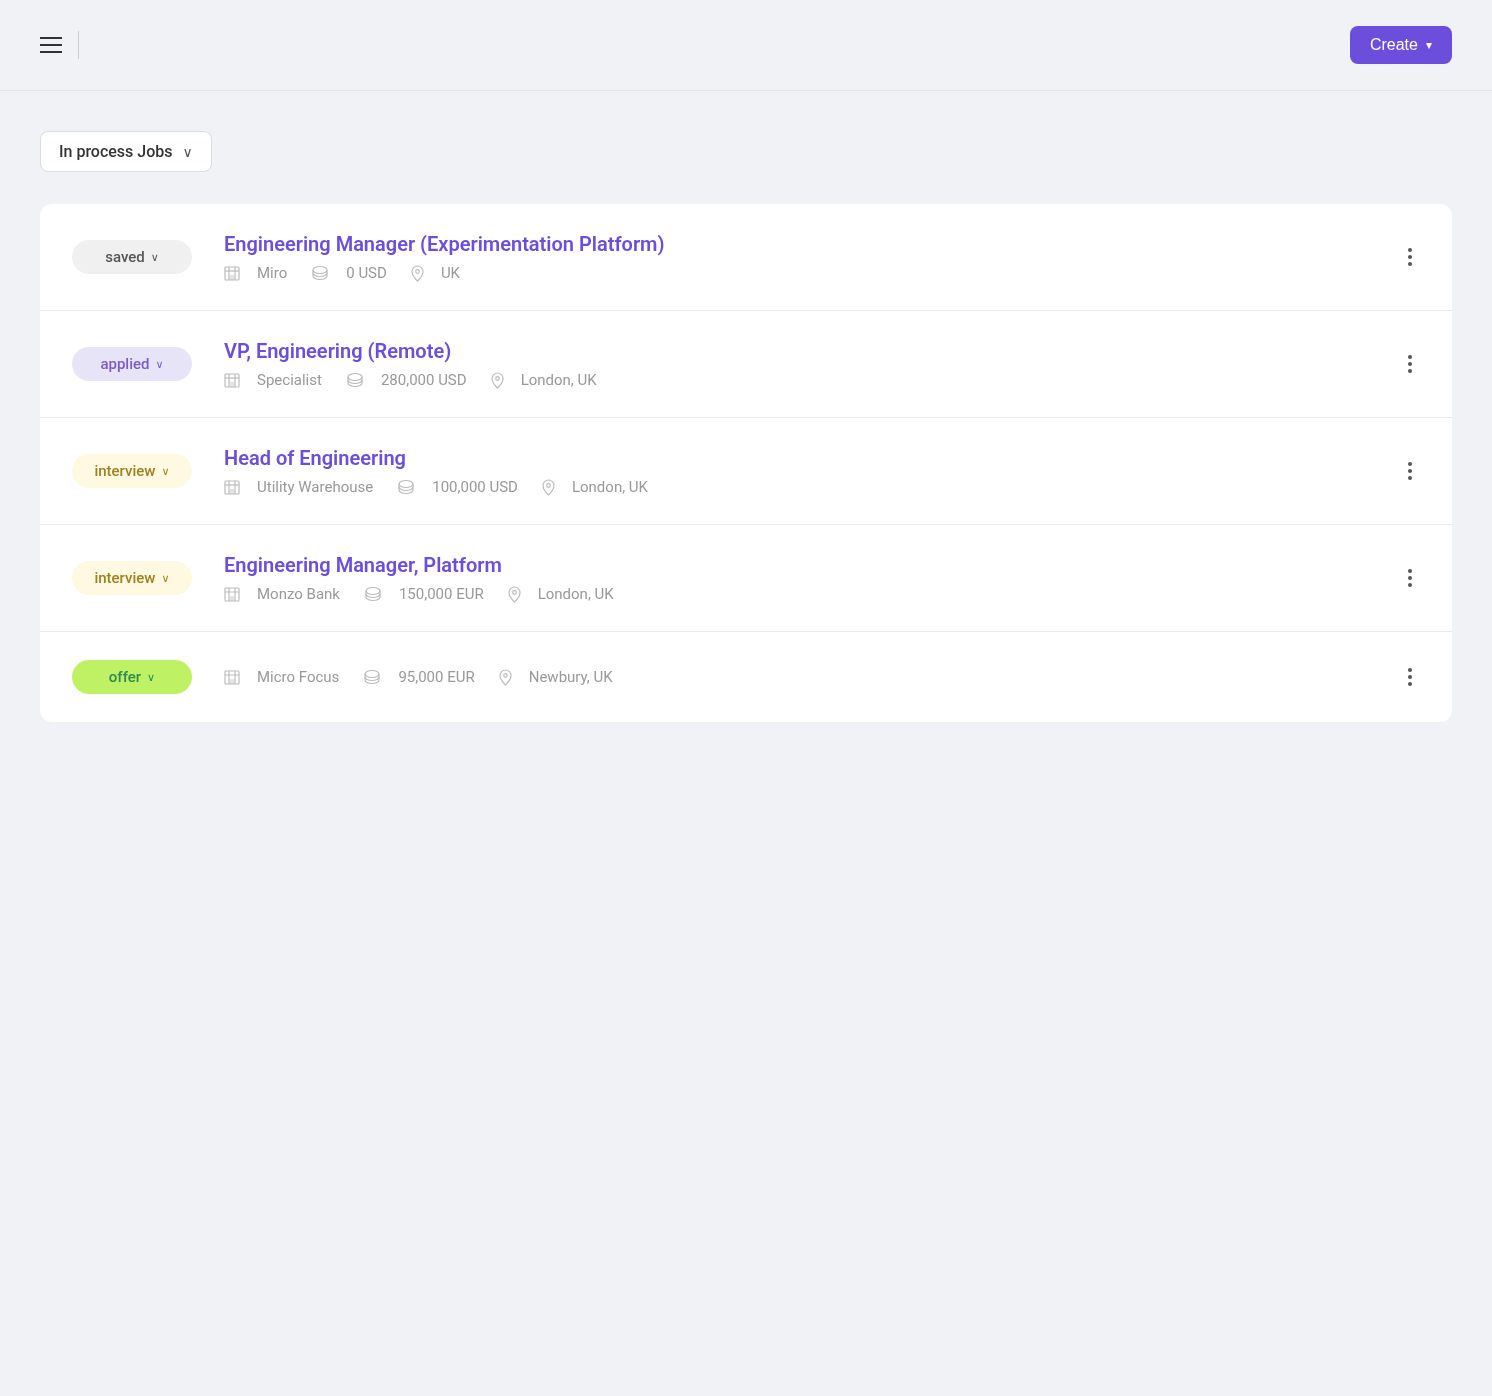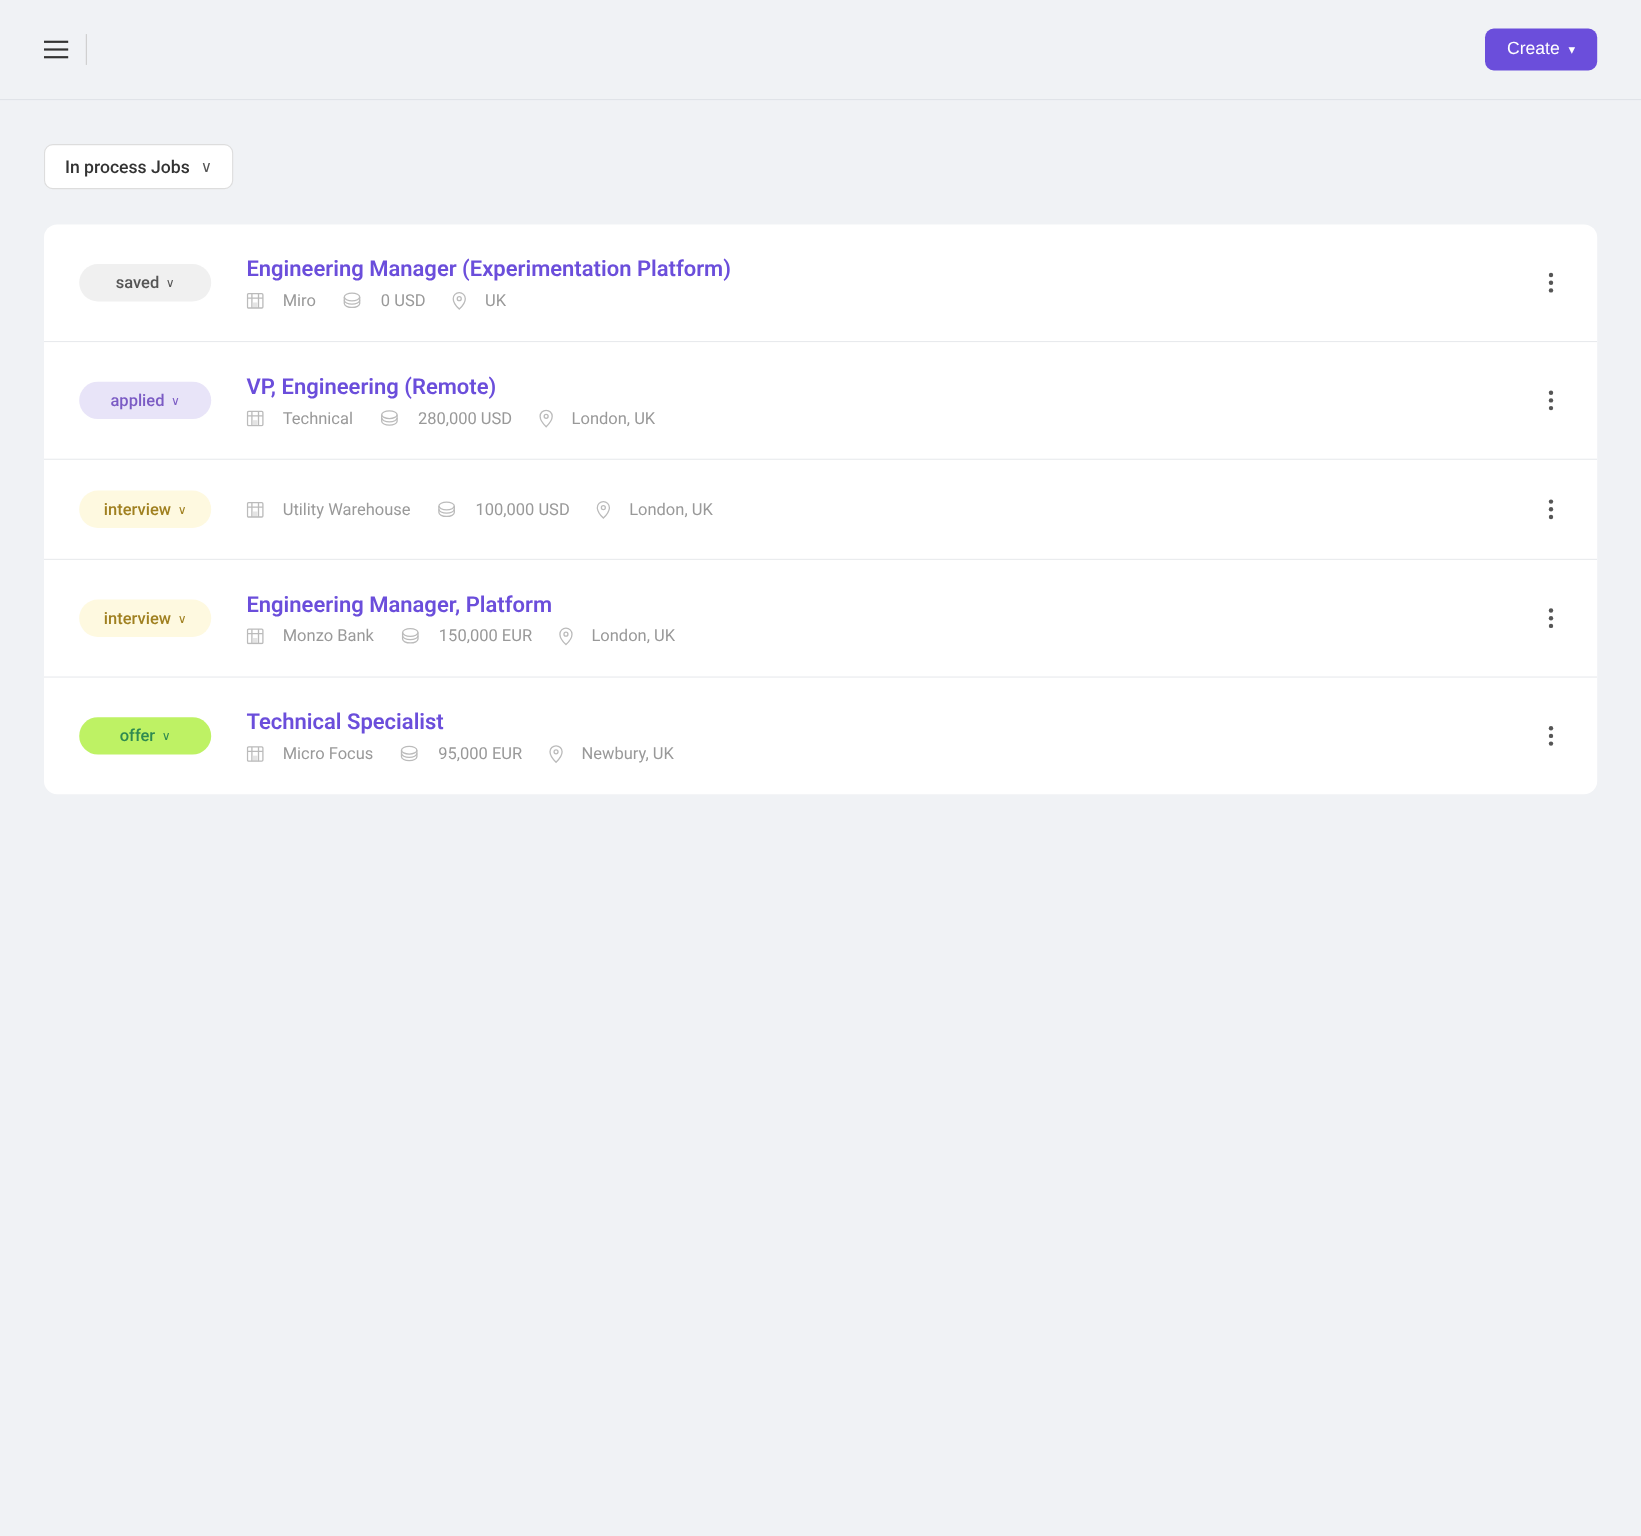--- a/index.html
+++ b/index.html
@@ -281,21 +281,21 @@
         <div class="job-title">VP, Engineering (Remote)</div>
         <div class="job-meta">
           <div class="job-meta-item">
             <svg width="16" height="16" viewBox="0 0 16 16" fill="none" xmlns="http://www.w3.org/2000/svg">
       <rect x="1" y="2" width="14" height="13" rx="1" stroke="#bbb" stroke-width="1.2" fill="none"></rect>
       <line x1="1" y1="6" x2="15" y2="6" stroke="#bbb" stroke-width="1.2"></line>
       <line x1="5" y1="2" x2="5" y2="15" stroke="#bbb" stroke-width="1.2"></line>
       <line x1="11" y1="2" x2="11" y2="15" stroke="#bbb" stroke-width="1.2"></line>
       <rect x="6" y="10" width="4" height="5" fill="#bbb" opacity="0.4"></rect>
     </svg>
-            <span>Technical</span>
+            <span>Specialist</span>
           </div>
           <div class="job-meta-item">
             <svg width="18" height="16" viewBox="0 0 18 16" fill="none" xmlns="http://www.w3.org/2000/svg">
       <ellipse cx="9" cy="5" rx="7" ry="3.5" stroke="#bbb" stroke-width="1.2" fill="none"></ellipse>
       <path d="M2 5v3c0 1.93 3.13 3.5 7 3.5S16 9.93 16 8V5" stroke="#bbb" stroke-width="1.2" fill="none"></path>
       <path d="M2 8v3c0 1.93 3.13 3.5 7 3.5S16 12.93 16 11V8" stroke="#bbb" stroke-width="1.2" fill="none"></path>
     </svg>
             <span>280,000 USD</span>
           </div>
           <div class="job-meta-item">
@@ -312,20 +312,21 @@
         <span class="dot"></span>
         <span class="dot"></span>
       </button>
     </div>
       <div class="job-item">
       <div class="status-badge status-interview">
         <span>interview</span>
         <span class="chevron-sm">∨</span>
       </div>
       <div class="job-info">
+        <div class="job-title">Head of Engineering</div>
         <div class="job-meta">
           <div class="job-meta-item">
             <svg width="16" height="16" viewBox="0 0 16 16" fill="none" xmlns="http://www.w3.org/2000/svg">
       <rect x="1" y="2" width="14" height="13" rx="1" stroke="#bbb" stroke-width="1.2" fill="none"></rect>
       <line x1="1" y1="6" x2="15" y2="6" stroke="#bbb" stroke-width="1.2"></line>
       <line x1="5" y1="2" x2="5" y2="15" stroke="#bbb" stroke-width="1.2"></line>
       <line x1="11" y1="2" x2="11" y2="15" stroke="#bbb" stroke-width="1.2"></line>
       <rect x="6" y="10" width="4" height="5" fill="#bbb" opacity="0.4"></rect>
     </svg>
             <span>Utility Warehouse</span>
@@ -393,21 +394,20 @@
         <span class="dot"></span>
         <span class="dot"></span>
       </button>
     </div>
       <div class="job-item">
       <div class="status-badge status-offer">
         <span>offer</span>
         <span class="chevron-sm">∨</span>
       </div>
       <div class="job-info">
-        <div class="job-title">Technical Specialist</div>
         <div class="job-meta">
           <div class="job-meta-item">
             <svg width="16" height="16" viewBox="0 0 16 16" fill="none" xmlns="http://www.w3.org/2000/svg">
       <rect x="1" y="2" width="14" height="13" rx="1" stroke="#bbb" stroke-width="1.2" fill="none"></rect>
       <line x1="1" y1="6" x2="15" y2="6" stroke="#bbb" stroke-width="1.2"></line>
       <line x1="5" y1="2" x2="5" y2="15" stroke="#bbb" stroke-width="1.2"></line>
       <line x1="11" y1="2" x2="11" y2="15" stroke="#bbb" stroke-width="1.2"></line>
       <rect x="6" y="10" width="4" height="5" fill="#bbb" opacity="0.4"></rect>
     </svg>
             <span>Micro Focus</span>

